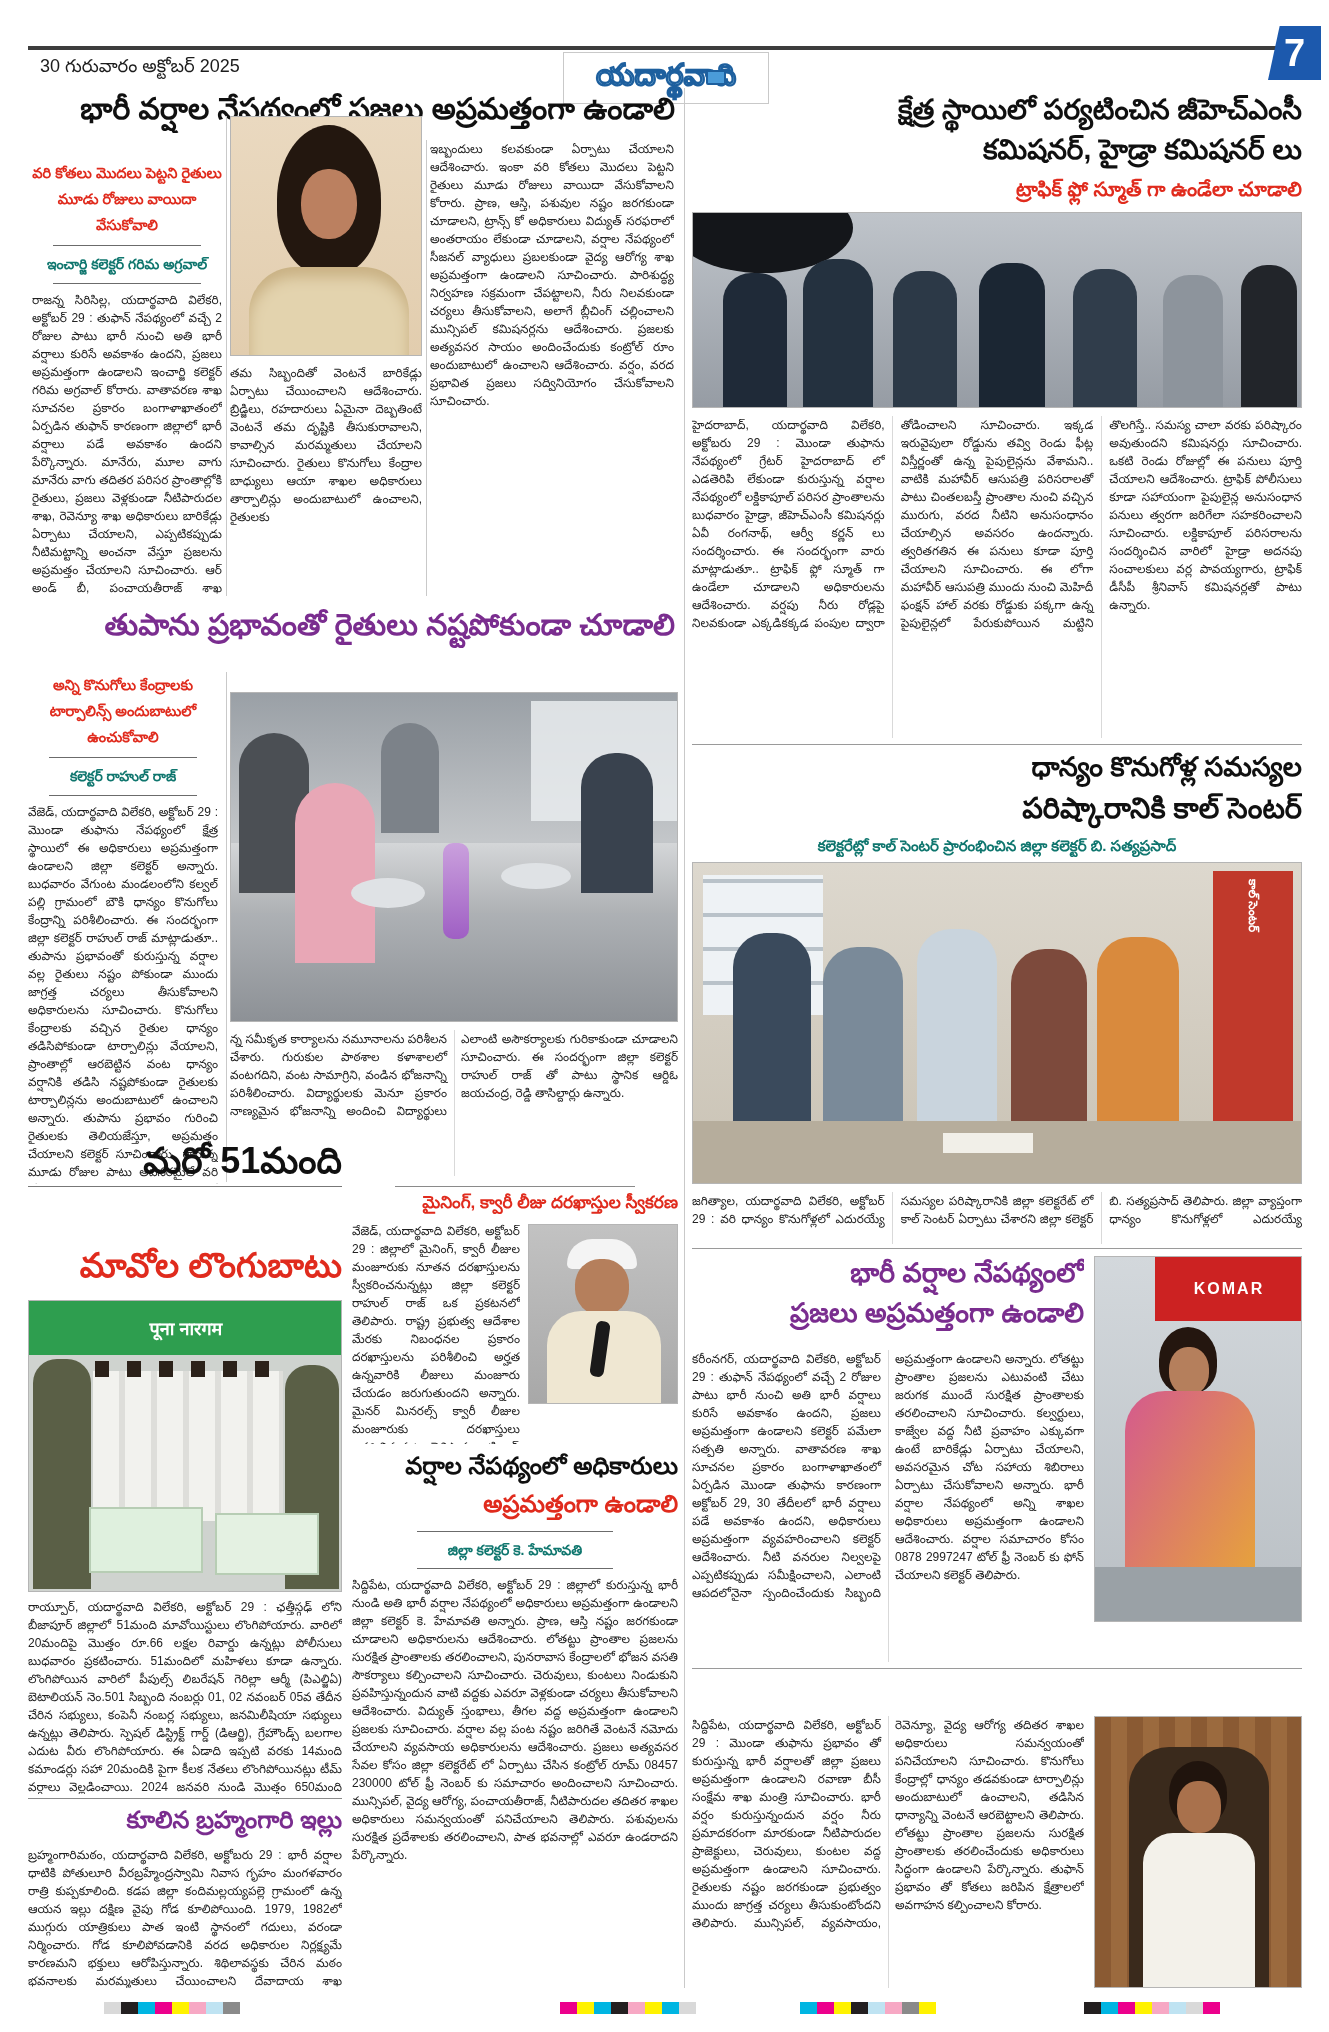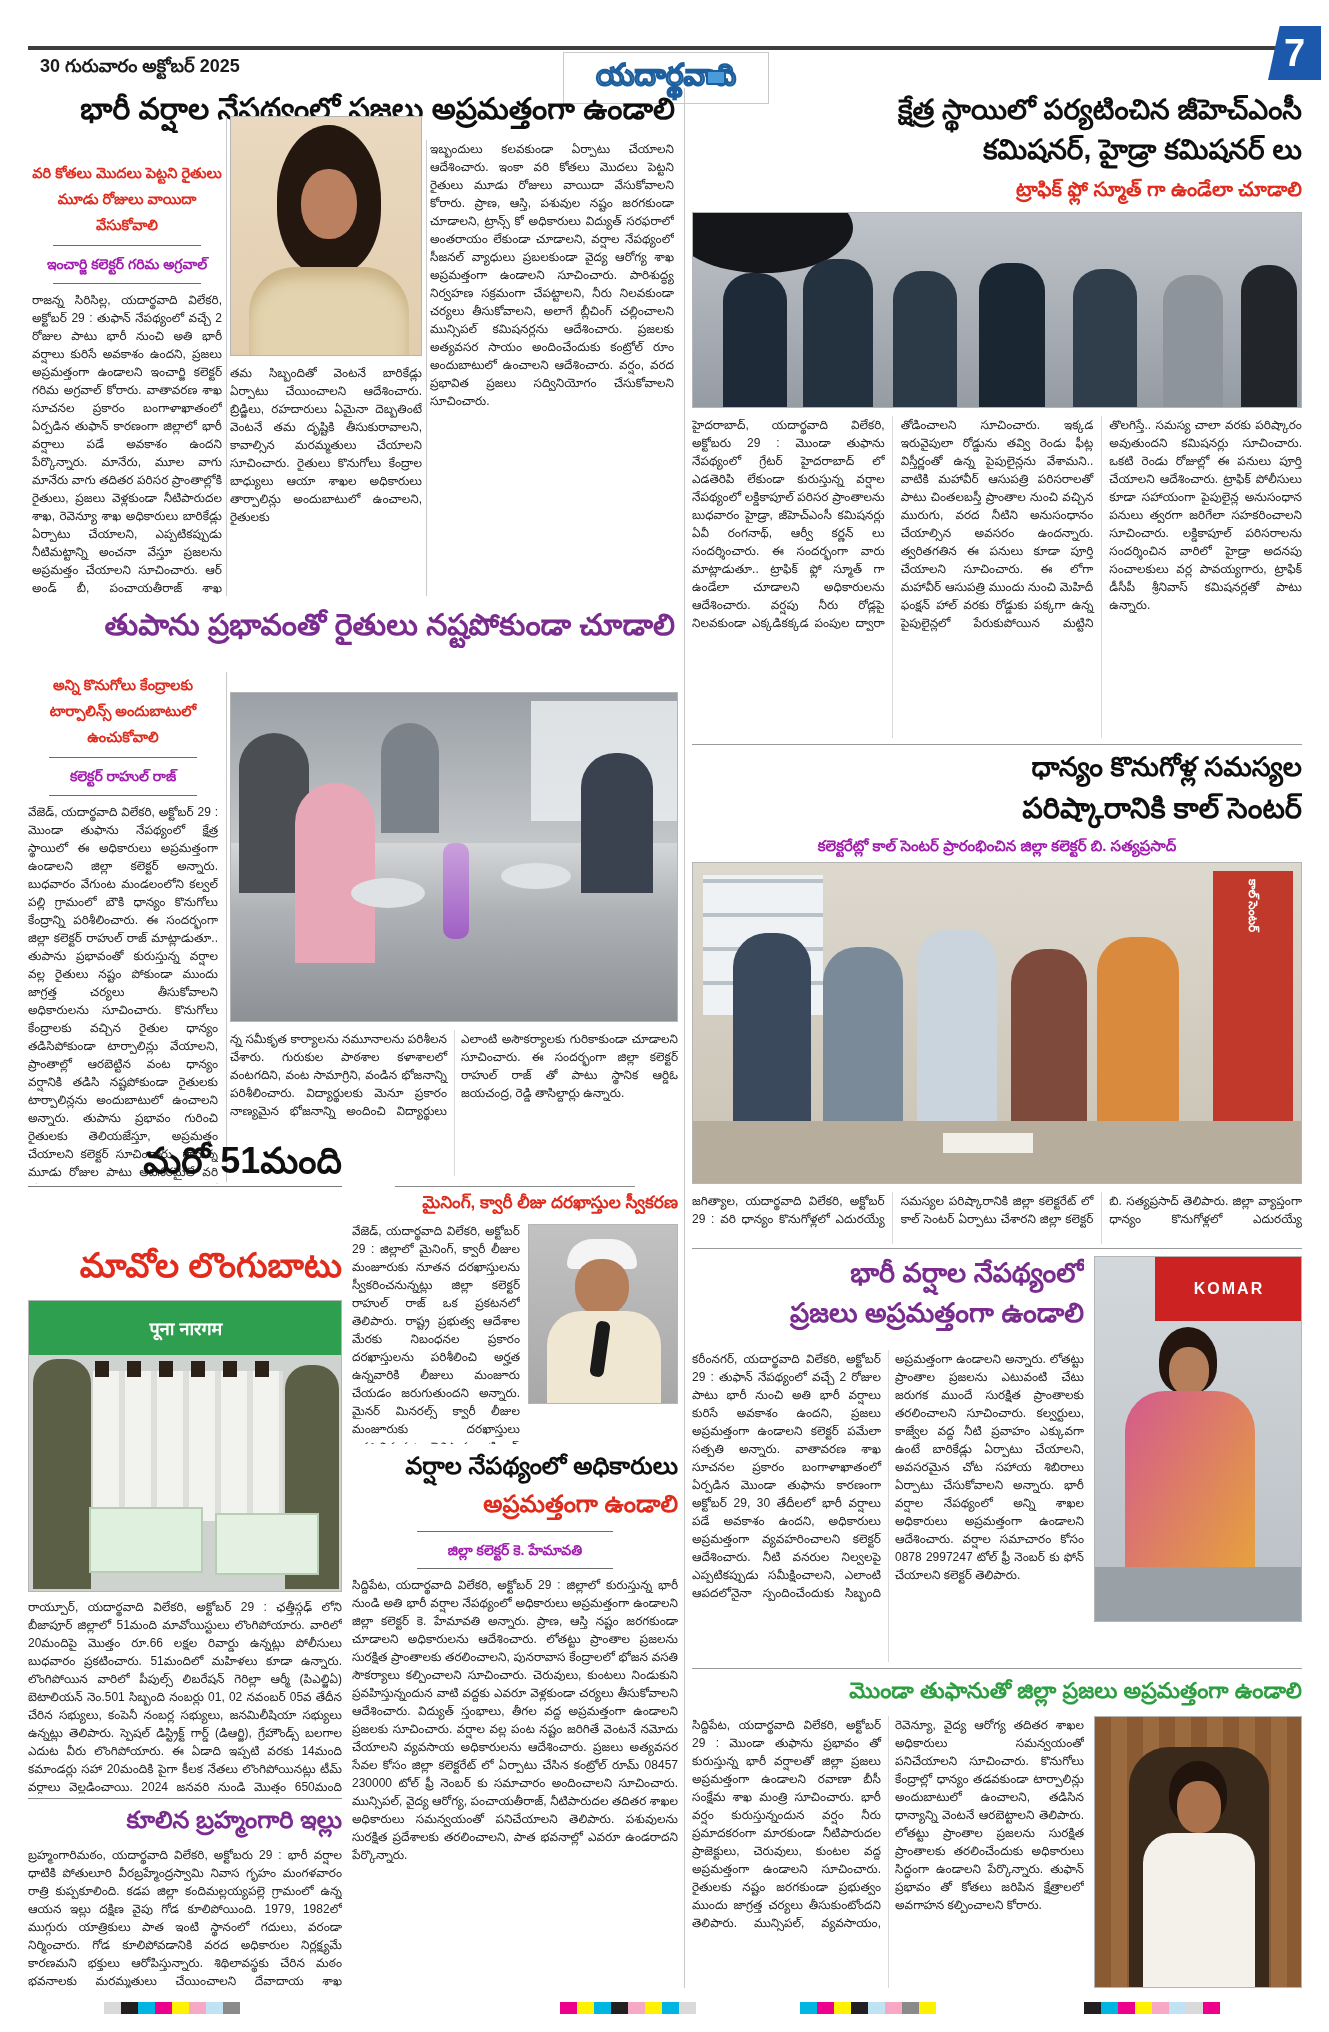--- a/index.html
+++ b/index.html
@@ -9,39 +9,39 @@
   .body-txt{font-size:12px;line-height:1.5;text-align:justify;color:#222;overflow:hidden;word-break:break-word;}
   .cols-2{column-count:2;column-gap:14px;column-rule:1px solid #d9d9d9;}
   .cols-3{column-count:3;column-gap:16px;column-rule:1px solid #d9d9d9;}
   .hl-black{font-weight:bold;color:#101010;}
   .hl-purple{font-weight:bold;color:#7a2d8f;}
   .hl-red{font-weight:bold;color:#e02b1d;}
   .hl-green{font-weight:bold;color:#2f9e41;}
   .center{text-align:center;}
   .nowrap{white-space:nowrap;overflow:hidden;text-align:right;}
   .sub-red{color:#e02b1d;font-weight:bold;font-size:14.5px;line-height:1.8;text-align:center;}
-  .byline-red{color:#a21caf;font-weight:bold;font-size:14px;text-align:center;line-height:1.6;}
+  .byline-red{color:#0f766e;font-weight:bold;font-size:14px;text-align:center;line-height:1.6;}
   .hr-thin{border:0;border-top:1px solid #6b6b6b;width:78%;margin:7px auto;}
   .vrule{background:#c9c9c9;width:1px;}
   .rule-dark{background:#3d3d3d;height:2px;}
   .rule-lite{background:#cfcfcf;height:1px;}
   .photo{overflow:hidden;border:1px solid #b5b5b5;box-sizing:border-box;}
   .sq{display:inline-block;width:17px;height:12px;vertical-align:top;}
   .masthead-box{border:1px solid #c9c9c9;background:#fff;display:flex;align-items:center;justify-content:center;}
   .masthead-text{font-size:30px;font-weight:bold;color:#bfe8fa;-webkit-text-stroke:1.3px #1d5f9e;text-shadow:0 0 1px #1d5f9e;}
   .pagebox{background:#1c59ad;clip-path:polygon(22% 0,100% 0,100% 100%,0 100%);display:flex;align-items:center;justify-content:center;}
   .pagebox span{color:#fff;font-size:38px;font-weight:bold;}
 </style>
 </head>
 <body>
 
 <div class="page">
 
   <div class="abs rule-dark" style="left:28px;top:46px;width:1273px;height:4px;"></div>
-  <div class="abs" style="left:40px;top:56px;font-size:18px;font-weight:bold;">30 గురువారం అక్టోబర్ 2025</div>
+  <div class="abs" style="left:40px;top:56px;font-size:18px;font-weight:normal;">30 గురువారం అక్టోబర్ 2025</div>
   <div class="abs masthead-box" style="left:563px;top:52px;width:204px;height:50px;">
     <span class="masthead-text">యదార్థవాది</span>
   </div>
   <div class="abs" style="left:706px;top:70px;width:16px;height:11px;background:#4a9bd9;border:2px solid #1d5f9e;border-radius:2px;"></div>
   <div class="abs pagebox" style="left:1268px;top:26px;width:53px;height:54px;">
     <span>7</span>
   </div>
 
   <div class="abs vrule" style="left:684px;top:88px;height:1900px;"></div>
 
@@ -168,21 +168,20 @@
       <span style="color:#fff;font-weight:bold;font-size:16px;letter-spacing:2px;">KOMAR</span>
     </div>
     <div class="abs" style="left:64px;top:70px;width:58px;height:66px;background:#24160f;border-radius:50% 50% 40% 40%;"></div>
     <div class="abs" style="left:74px;top:90px;width:40px;height:48px;background:#b57f5c;border-radius:46%;"></div>
     <div class="abs" style="left:30px;top:134px;width:130px;height:180px;background:linear-gradient(120deg,#d45a8e,#e6a23c);border-radius:40px 40px 0 0;"></div>
     <div class="abs" style="left:0;top:310px;width:208px;height:56px;background:#9aa1a6;"></div>
   </div>
   <div class="abs body-txt cols-2" style="left:692px;top:1350px;width:392px;height:312px;">కరీంనగర్, యదార్థవాది విలేకరి, అక్టోబర్ 29 : తుఫాన్ నేపథ్యంలో వచ్చే 2 రోజుల పాటు భారీ నుంచి అతి భారీ వర్షాలు కురిసే అవకాశం ఉందని, ప్రజలు అప్రమత్తంగా ఉండాలని కలెక్టర్ పమేలా సత్పతి అన్నారు. వాతావరణ శాఖ సూచనల ప్రకారం బంగాళాఖాతంలో ఏర్పడిన మొండా తుఫాను కారణంగా అక్టోబర్ 29, 30 తేదీలలో భారీ వర్షాలు పడే అవకాశం ఉందని, అధికారులు అప్రమత్తంగా వ్యవహరించాలని కలెక్టర్ ఆదేశించారు. నీటి వనరుల నిల్వలపై ఎప్పటికప్పుడు సమీక్షించాలని, ఎలాంటి ఆపదలోనైనా స్పందించేందుకు సిబ్బంది అప్రమత్తంగా ఉండాలని అన్నారు. లోతట్టు ప్రాంతాల ప్రజలను ఎటువంటి చేటు జరుగక ముందే సురక్షిత ప్రాంతాలకు తరలించాలని సూచించారు. కల్వర్టులు, కాజ్వేల వద్ద నీటి ప్రవాహం ఎక్కువగా ఉంటే బారికేడ్లు ఏర్పాటు చేయాలని, అవసరమైన చోట సహాయ శిబిరాలు ఏర్పాటు చేసుకోవాలని అన్నారు. భారీ వర్షాల నేపథ్యంలో అన్ని శాఖల అధికారులు అప్రమత్తంగా ఉండాలని ఆదేశించారు. వర్షాల సమాచారం కోసం 0878 2997247 టోల్ ఫ్రీ నెంబర్ కు ఫోన్ చేయాలని కలెక్టర్ తెలిపారు.</div>
 
   <div class="abs rule-lite" style="left:692px;top:1668px;width:610px;background:#9a9a9a;"></div>
-  <div class="abs hl-green center nowrap" style="left:692px;top:1678px;width:610px;font-size:22px;">మొండా తుఫానుతో జిల్లా ప్రజలు అప్రమత్తంగా ఉండాలి</div>
   <div class="abs body-txt cols-2" style="left:692px;top:1716px;width:392px;height:272px;">సిద్దిపేట, యదార్థవాది విలేకరి, అక్టోబర్ 29 : మొండా తుఫాను ప్రభావం తో కురుస్తున్న భారీ వర్షాలతో జిల్లా ప్రజలు అప్రమత్తంగా ఉండాలని రవాణా బీసీ సంక్షేమ శాఖ మంత్రి సూచించారు. భారీ వర్షం కురుస్తున్నందున వర్షం నీరు ప్రమాదకరంగా మారకుండా నీటిపారుదల ప్రాజెక్టులు, చెరువులు, కుంటల వద్ద అప్రమత్తంగా ఉండాలని సూచించారు. రైతులకు నష్టం జరగకుండా ప్రభుత్వం ముందు జాగ్రత్త చర్యలు తీసుకుంటోందని తెలిపారు. మున్సిపల్, వ్యవసాయం, రెవెన్యూ, వైద్య ఆరోగ్య తదితర శాఖల అధికారులు సమన్వయంతో పనిచేయాలని సూచించారు. కొనుగోలు కేంద్రాల్లో ధాన్యం తడవకుండా టార్పాలిన్లు అందుబాటులో ఉంచాలని, తడిసిన ధాన్యాన్ని వెంటనే ఆరబెట్టాలని తెలిపారు. లోతట్టు ప్రాంతాల ప్రజలను సురక్షిత ప్రాంతాలకు తరలించేందుకు అధికారులు సిద్ధంగా ఉండాలని పేర్కొన్నారు. తుఫాన్ ప్రభావం తో కోతలు జరిపిన క్షేత్రాలలో అవగాహన కల్పించాలని కోరారు.</div>
   <div class="abs photo" style="left:1094px;top:1716px;width:208px;height:272px;background:repeating-linear-gradient(90deg,#8a5a33 0 16px,#9b6a3e 16px 32px);">
     <div class="abs" style="left:34px;top:30px;width:140px;height:242px;background:#3a2а1c;background:#3a2a1c;border-radius:40px 40px 0 0;"></div>
     <div class="abs" style="left:74px;top:44px;width:58px;height:64px;background:#20140d;border-radius:50% 50% 42% 42%;"></div>
     <div class="abs" style="left:82px;top:64px;width:44px;height:52px;background:#a9714c;border-radius:46%;"></div>
     <div class="abs" style="left:48px;top:116px;width:112px;height:156px;background:#f3f1ea;border-radius:30px 30px 0 0;"></div>
   </div>
 
   <div class="abs" style="left:104px;top:2002px;">
     <span class="sq" style="background:#d9d9d9;"></span><span class="sq" style="background:#231f20;"></span><span class="sq" style="background:#00b5e2;"></span><span class="sq" style="background:#ec008c;"></span><span class="sq" style="background:#fff200;"></span><span class="sq" style="background:#f7a8c4;"></span><span class="sq" style="background:#bfe3f2;"></span><span class="sq" style="background:#8a8a8a;"></span>

